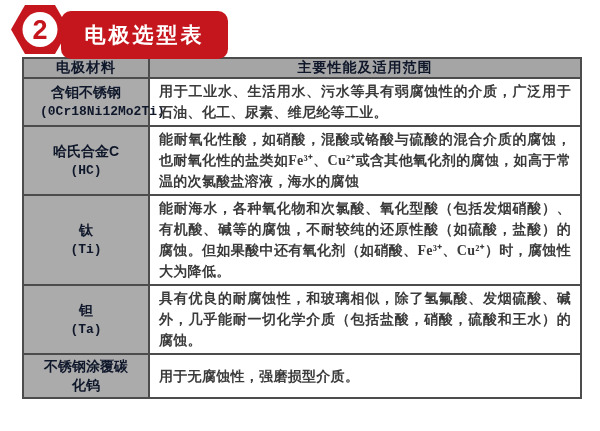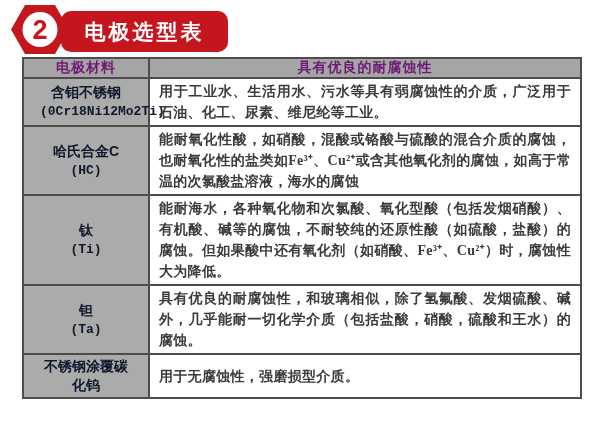--- a/index.html
+++ b/index.html
@@ -4,35 +4,35 @@
 <style>
   * { box-sizing: border-box; margin: 0; padding: 0; }
   html, body { width: 600px; height: 431px; background: #ffffff;
     font-family: "Liberation Sans", "DejaVu Sans", sans-serif; }
   .page { position: relative; width: 600px; height: 431px; overflow: hidden; }
 
   
   .header { position: relative; height: 57px; }
   .hex-badge { position: absolute; left: 10px; top: 3px; width: 60px; height: 53px; }
   .title-pill {
-    position: absolute; left: 61px; top: 11px; width: 167px; height: 41px;
+    position: absolute; left: 61px; top: 11px; width: 167px; height: 48px;
     background: #c4161c; border-radius: 10px;
     display: flex; align-items: center; justify-content: center;
     color: #ffffff; font-size: 21px; font-weight: bold; letter-spacing: 3px;
   }
 
   
   table.spec {
     border-collapse: collapse; table-layout: fixed;
     margin-left: 22px; width: 560px;
   }
   .spec th, .spec td { border: 2px solid #4c4c4c; }
   .spec col.c1 { width: 126px; }
   .spec thead th {
-    background: #a5a5a5; color: #701a75; font-size: 14px; font-weight: bold;
+    background: #a5a5a5; color: #0f172a; font-size: 14px; font-weight: bold;
     height: 20px; letter-spacing: 1px; text-align: center;
   }
   td.mat {
     background: #ababab; color: #0f172a; font-weight: bold; font-size: 14px;
     text-align: center; line-height: 19px; padding: 2px 16px;
   }
   td.mat .mat-sub { display: block; font-size: 13px; font-family: Liberation Mono, monospace; }
   td.mat .mat-sub:empty { display: none; }
   td.desc {
     background: #ffffff; color: #3b3b3b; font-weight: bold; font-size: 14px;
@@ -57,21 +57,21 @@
   </div>
 
   <table class="spec">
     <colgroup>
         <col class="c1">
         <col>
       </colgroup>
     <thead>
       <tr>
         <th>电极材料</th>
-        <th>具有优良的耐腐蚀性</th>
+        <th>主要性能及适用范围</th>
       </tr>
     </thead>
     <tbody>
       <tr class="h2l">
         <td class="mat">
           <span class="mat-name">含钼不锈钢</span>
           <span class="mat-sub">(0Cr18Ni12Mo2Ti)</span>
         </td>
         <td class="desc">用于工业水、生活用水、污水等具有弱腐蚀性的介质，广泛用于石油、化工、尿素、维尼纶等工业。</td>
       </tr>

